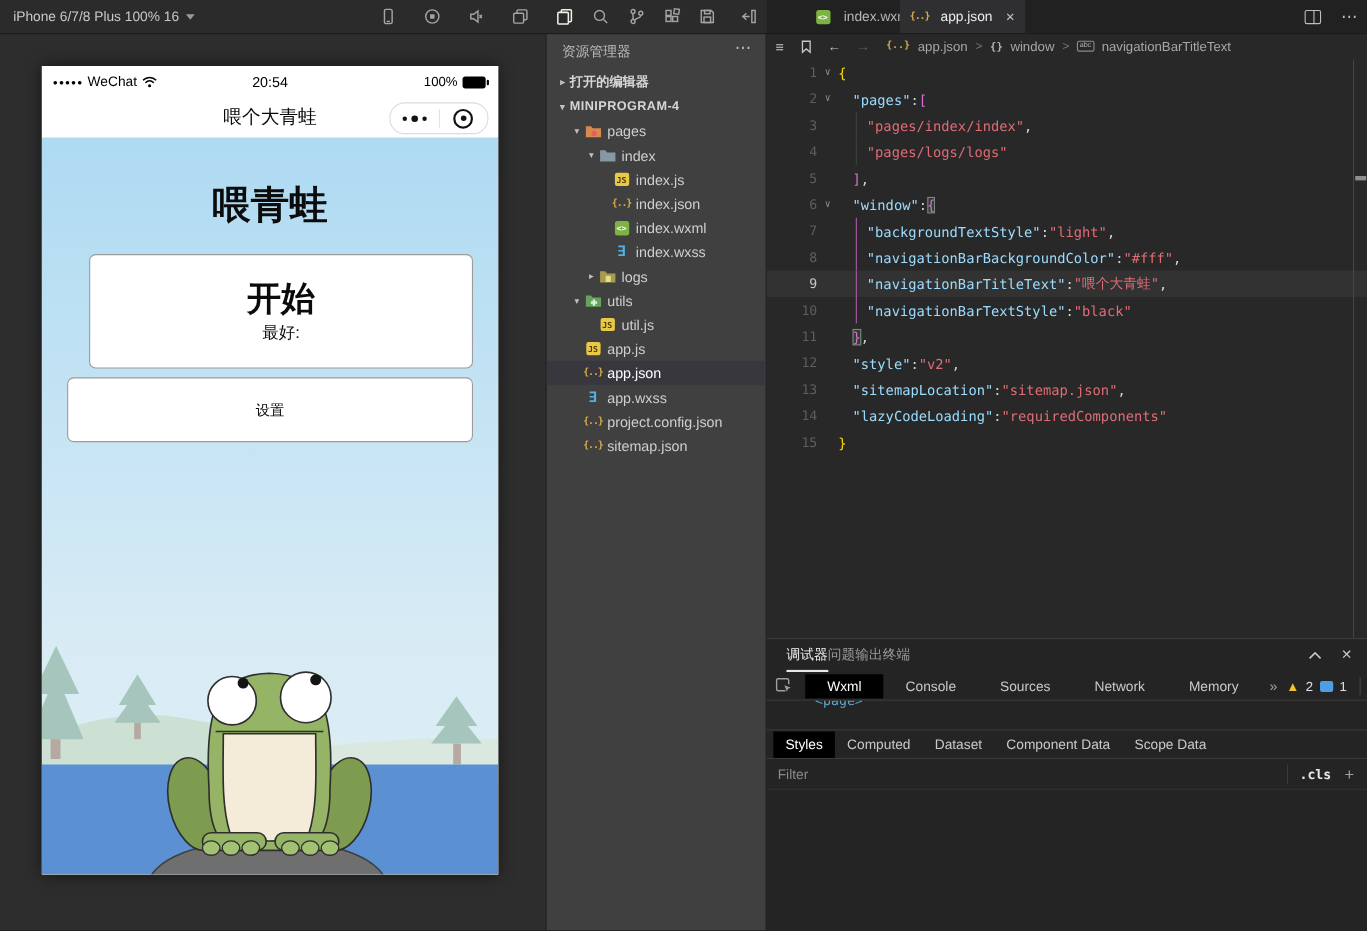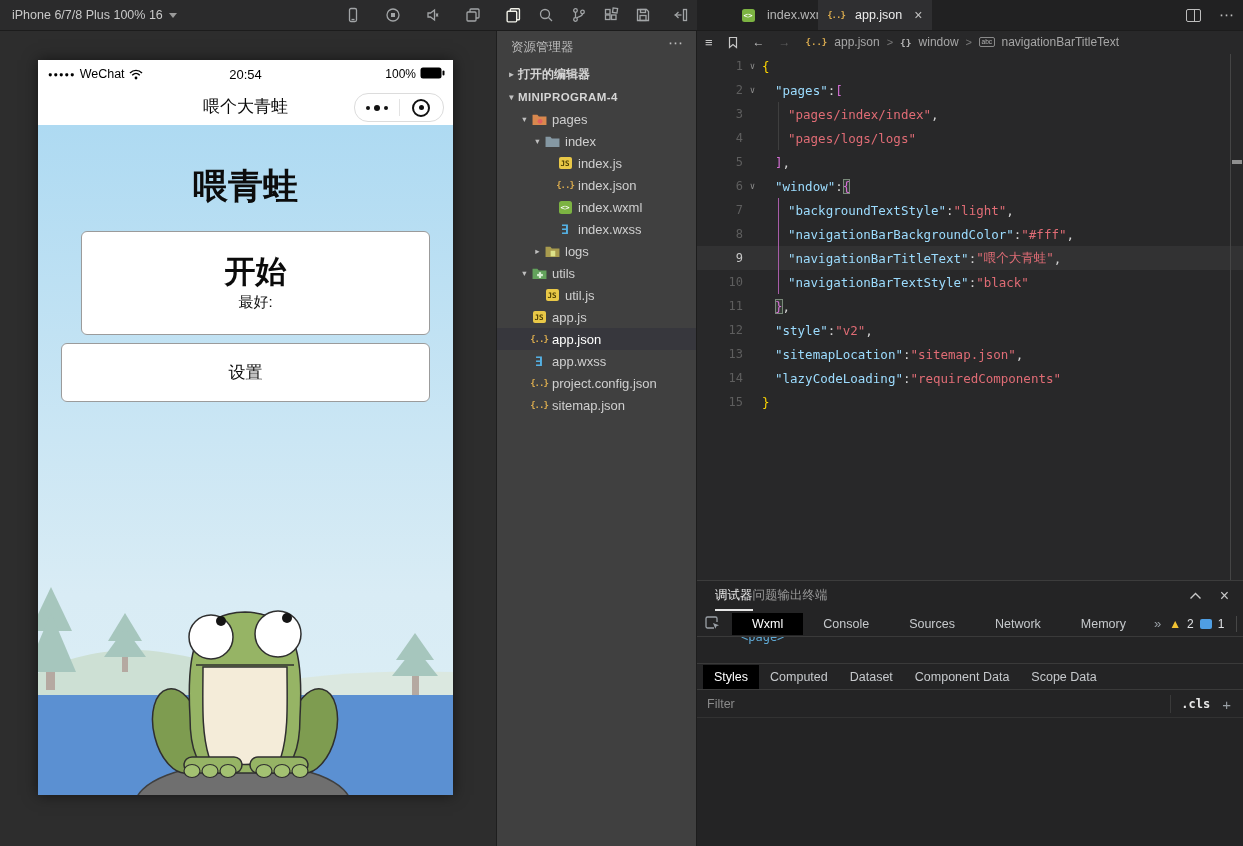--- a/index.html
+++ b/index.html
@@ -26,38 +26,38 @@
   .fi-json{color:#d7a94e;font-size:9px;font-weight:bold;letter-spacing:-1px;}
   .fi-wxml{background:#7cb342;color:#ffffff;font-size:7.5px;font-weight:bold;width:13px;height:13px;border-radius:2.5px;}
   .fi-wxss{color:#54b0e3;font-size:13px;font-weight:bold;}
   
   .sim-panel{position:absolute;left:0;top:30px;width:496px;height:816px;background:#2d2d2d;border-right:1px solid #1e1e1e;}
   .phone{position:absolute;left:38px;top:30px;width:415px;height:735px;background:#ffffff;box-shadow:0 0 14px rgba(0,0,0,.55);overflow:hidden;}
   .statusbar{position:absolute;left:0;top:0;width:100%;height:28px;background:#fff;color:#000;display:flex;align-items:center;}
   .sb-left{position:absolute;left:10px;display:flex;align-items:center;gap:4px;font-size:12.5px;}
   .sb-dots{font-size:7.5px;letter-spacing:1px;}
   .sb-time{position:absolute;left:0;right:0;text-align:center;font-size:13px;}
-  .sb-right{position:absolute;right:8px;display:flex;align-items:flex-start;gap:4px;font-size:12px;}
+  .sb-right{position:absolute;right:8px;display:flex;align-items:flex-end;gap:4px;font-size:12px;}
   .navbar{position:absolute;left:0;top:28px;width:100%;height:37px;background:#fff;}
   .nav-title{position:absolute;left:0;right:0;top:0;height:37px;display:flex;align-items:center;justify-content:center;font-size:17px;color:#090909;}
   .capsule{position:absolute;right:9px;top:5px;width:88px;height:27px;border:1px solid #dcdcdc;border-radius:14px;background:#fff;display:flex;align-items:center;}
   .cap-left{flex:1;display:flex;align-items:center;justify-content:center;gap:4px;}
   .cap-dot{background:#111;border-radius:50%;}
   .cap-divider{width:1px;height:17px;background:#e3e3e3;}
   .cap-right{flex:1;display:flex;align-items:center;justify-content:center;}
   .cap-ring{width:14px;height:14px;border:2.4px solid #111;border-radius:50%;display:flex;align-items:center;justify-content:center;}
   .cap-ring::after{content:"";width:5.5px;height:5.5px;background:#111;border-radius:50%;}
   .screen-content{position:absolute;left:0;top:65px;width:100%;height:670px;background:linear-gradient(#aedaf2,#d9ecf5 70%,#dceff6);}
   .game-title{margin-top:38px;text-align:center;font-size:35px;font-weight:bold;color:#0c0c0c;}
   .mp-btn{position:absolute;left:23px;right:23px;background:#fff;border:1px solid #9b9b9b;border-radius:6px;display:flex;flex-direction:column;align-items:center;justify-content:center;cursor:pointer;}
   .btn-start{top:106px;height:102px;margin-left:20px;}
   .btn-start .big{font-size:31px;font-weight:bold;color:#0b0b0b;line-height:1.15;}
   .btn-start .sub{font-size:15px;color:#111;margin-top:3px;}
   .btn-settings{top:218px;height:57px;}
-  .btn-settings .big{font-size:17px;color:#0b0b0b;}
+  .btn-settings .big{font-size:13px;color:#0b0b0b;}
   .scene{position:absolute;left:0;bottom:0;width:415px;height:240px;display:block;}
   
   .explorer{position:absolute;left:497px;top:30px;width:199px;height:816px;background:#404040;border-right:1px solid #1d1d1d;}
   .exp-header{position:absolute;left:0;top:0;width:100%;height:32px;}
   .exp-title{position:absolute;left:14px;top:9px;font-size:12.5px;color:#bdbdbd;}
   .exp-more{position:absolute;right:12px;top:4px;font-size:15px;letter-spacing:1px;color:#bdbdbd;cursor:pointer;}
   .exp-row{position:relative;height:22px;display:flex;align-items:center;font-size:13px;color:#cfcfcf;cursor:pointer;white-space:nowrap;}
   .exp-row.section{height:24px;font-weight:bold;font-size:12px;color:#d6d6d6;}
   .exp-row.project{font-weight:bold;font-size:11.5px;letter-spacing:.4px;color:#d6d6d6;}
   .exp-row.selected{background:#37373d;color:#ffffff;}

